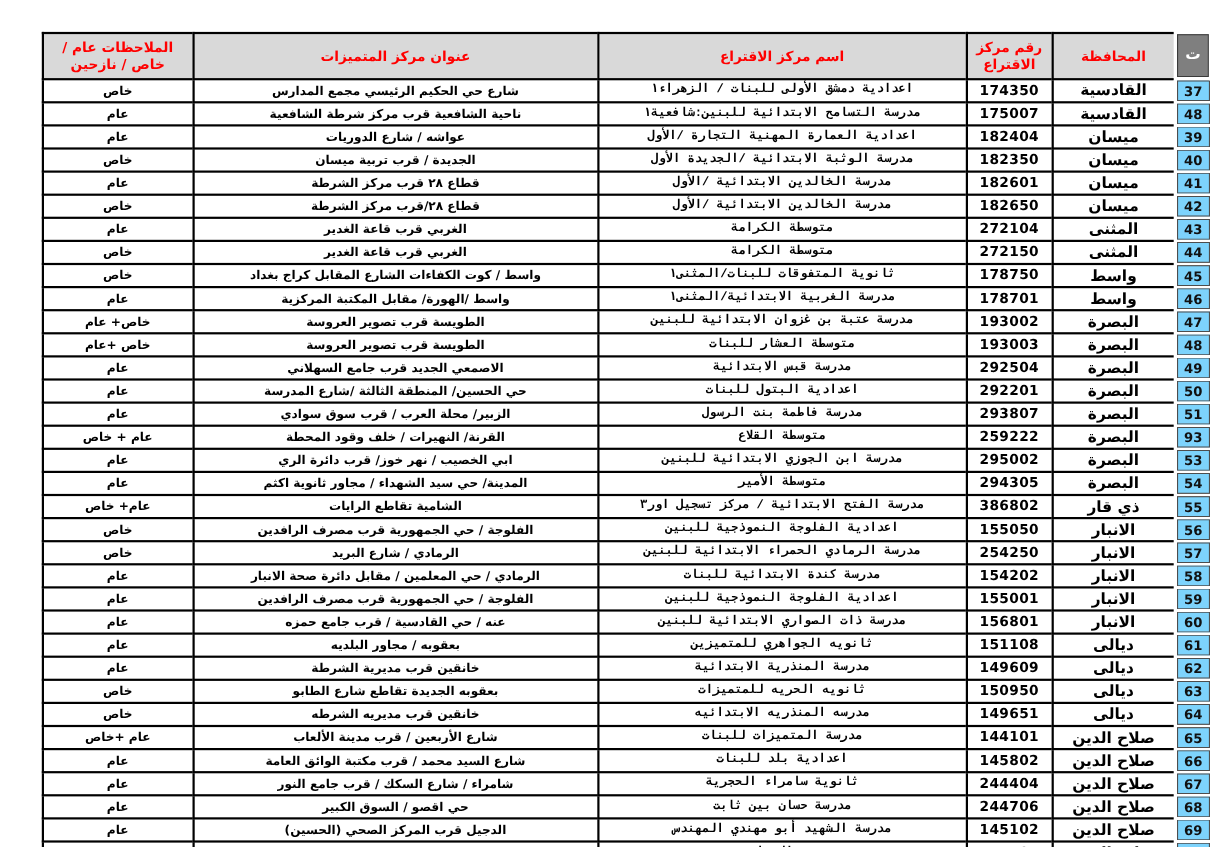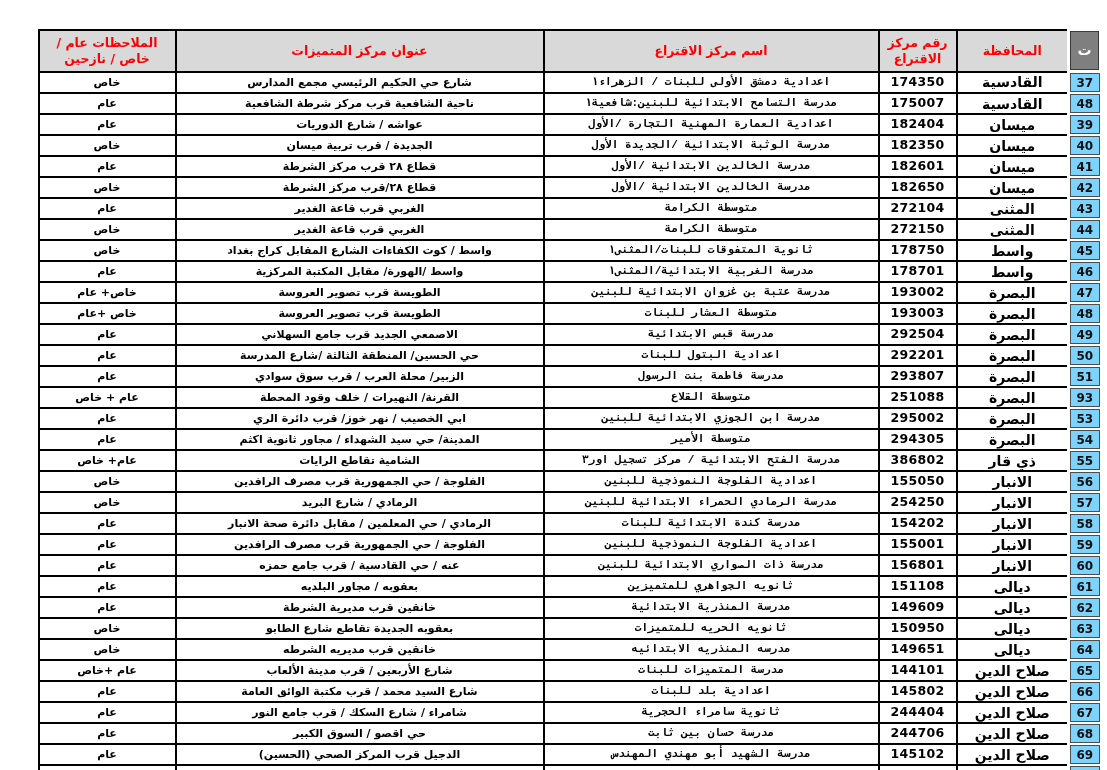--- a/index.html
+++ b/index.html
@@ -198,21 +198,21 @@
     <td class="c-no">51</td>
     <td class="c-gov">البصرة</td>
     <td class="c-num">293807</td>
     <td class="c-name">مدرسة فاطمة بنت الرسول</td>
     <td class="c-addr">الزبير/ محلة العرب / قرب سوق سوادي</td>
     <td class="c-notes">عام</td>
   </tr>
         <tr>
     <td class="c-no">93</td>
     <td class="c-gov">البصرة</td>
-    <td class="c-num">251088</td>
+    <td class="c-num">259222</td>
     <td class="c-name">متوسطة القلاع</td>
     <td class="c-addr">القرنة/ النهيرات / خلف وقود المحطة</td>
     <td class="c-notes">عام + خاص</td>
   </tr>
         <tr>
     <td class="c-no">53</td>
     <td class="c-gov">البصرة</td>
     <td class="c-num">295002</td>
     <td class="c-name">مدرسة ابن الجوزي الابتدائية للبنين</td>
     <td class="c-addr">ابي الخصيب / نهر خوز/ قرب دائرة الري</td>

